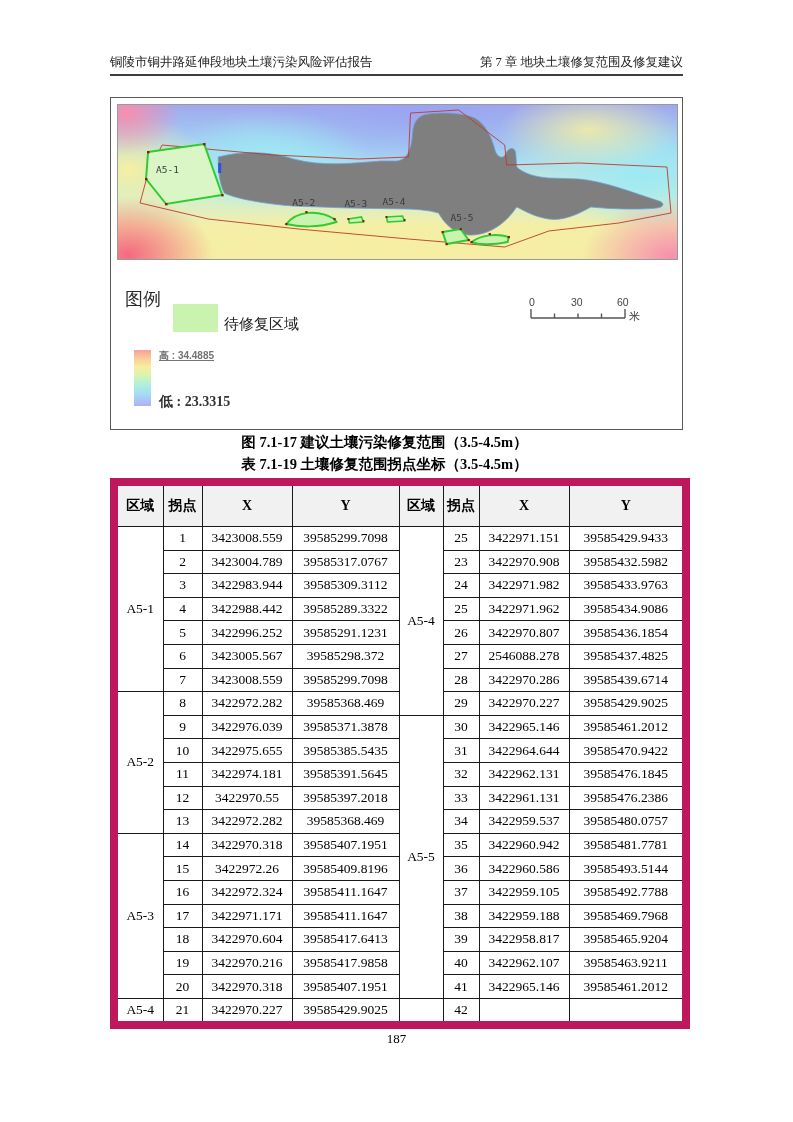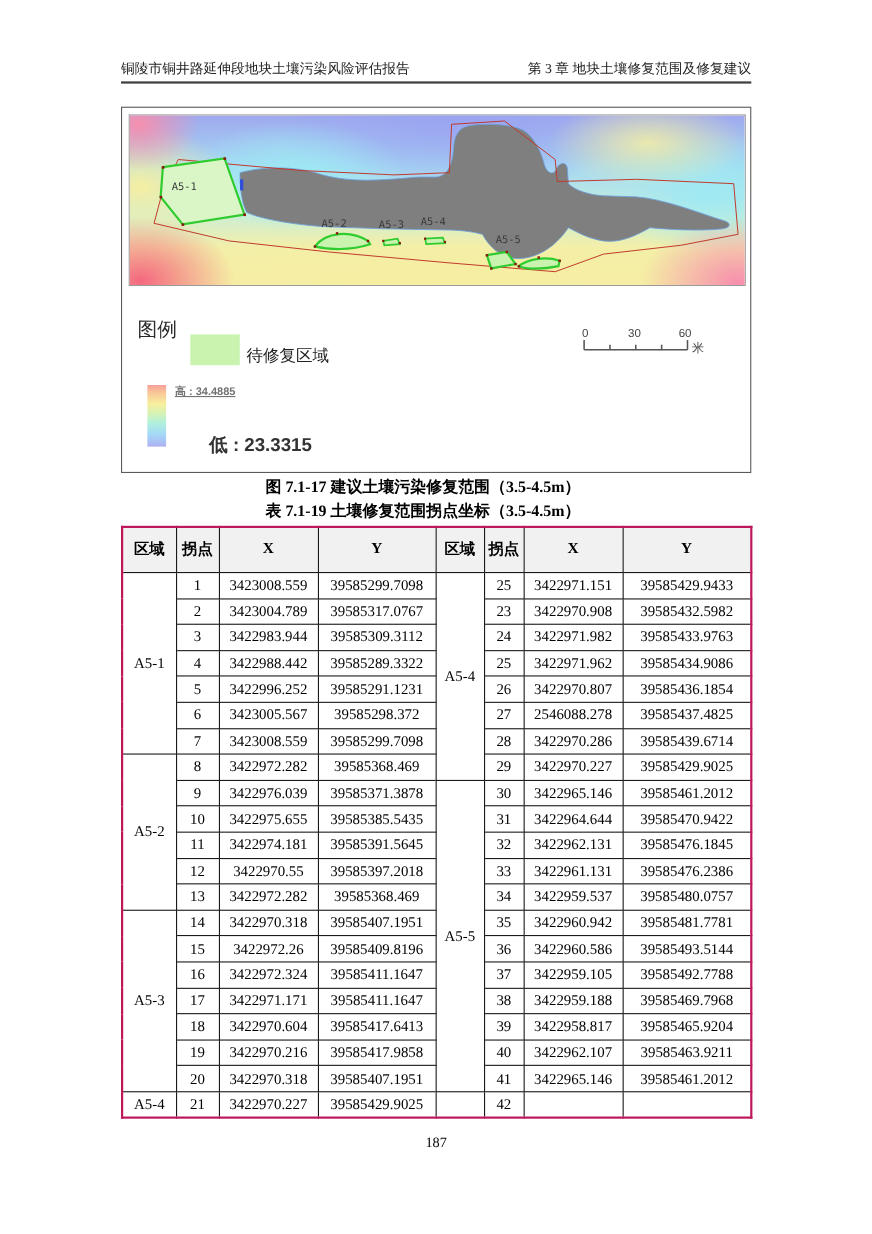--- a/index.html
+++ b/index.html
@@ -21,53 +21,53 @@
                 font-family:"Liberation Sans","DejaVu Sans",sans-serif;}
   .legend-item{position:absolute;top:206px;left:17px;display:flex;align-items:flex-end;padding-left:45px;}
   .legend-swatch{width:45px;height:28px;background:#c9f3ae;}
   .legend-item-label{margin-left:6px;font-size:15px;color:#222;line-height:1;}
 
   .ramp{position:absolute;top:252px;left:23px;width:17px;height:56px;
         background:linear-gradient(180deg,#f79f9a 0%,#f9c597 12%,#f7ee9e 30%,#d9f3b2 45%,
                    #aff0dc 62%,#a5d9f7 80%,#aeb0f2 100%);}
   .ramp-high{position:absolute;top:251px;left:48px;font-size:10px;font-weight:bold;color:#737373;
              font-family:"Liberation Sans","DejaVu Sans",sans-serif;text-decoration:underline;}
-  .ramp-low{position:absolute;top:295px;left:48px;font-size:17px;font-weight:bold;color:#333;
-            font-family:Liberation Sans, sans-serif;margin-left:31px;}
+  .ramp-low{position:absolute;top:295px;left:48px;font-size:14px;font-weight:bold;color:#333;
+            font-family:Liberation Serif, serif;}
 
   .scalebar{position:absolute;top:198px;left:418px;width:130px;color:#444;
             font-family:"Liberation Sans","DejaVu Sans",sans-serif;}
   .scalebar svg{display:block;}
 
   
   .caption{position:absolute;left:98px;width:573px;text-align:center;font-weight:bold;
            font-size:14.5px;color:#000;}
   .caption.fig{top:433px;}
   .caption.tab{top:455px;}
 
   
   table.coords{position:absolute;top:478px;left:110px;width:572px;border-collapse:collapse;
                table-layout:fixed;font-size:13.5px;color:#000;}
   table.coords th,table.coords td{border:1px solid #1a1a1a;text-align:center;vertical-align:middle;
                padding:0;overflow:hidden;white-space:nowrap;}
-  table.coords{border:2px solid #be185d;}
+  table.coords{border:8px solid #be185d;}
   table.coords th{height:40px;font-weight:bold;background:#f1f1f1;font-size:14px;}
   table.coords td{height:22.6px;}
 
   .page-number{position:absolute;top:1031px;left:0;width:793px;text-align:center;
                font-size:13px;color:#000000;}
 </style>
 </head>
 <body>
 
 <div class="page">
 
   <div class="running-header">
     <span>铜陵市铜井路延伸段地块土壤污染风险评估报告</span>
-    <span>第 3 章  地块土壤修复范围及修复建议</span>
+    <span>第 7 章  地块土壤修复范围及修复建议</span>
   </div>
   <div class="header-rule"></div>
 
   <div class="figure-box">
     <div class="map-wrap">
       <svg viewBox="0 0 558 154" preserveAspectRatio="none">
         <defs>
           <linearGradient id="sky" x1="0" y1="0" x2="0" y2="1">
             <stop offset="0" stop-color="#9fa9ee"></stop>
             <stop offset="0.3" stop-color="#a5d8f3"></stop>

